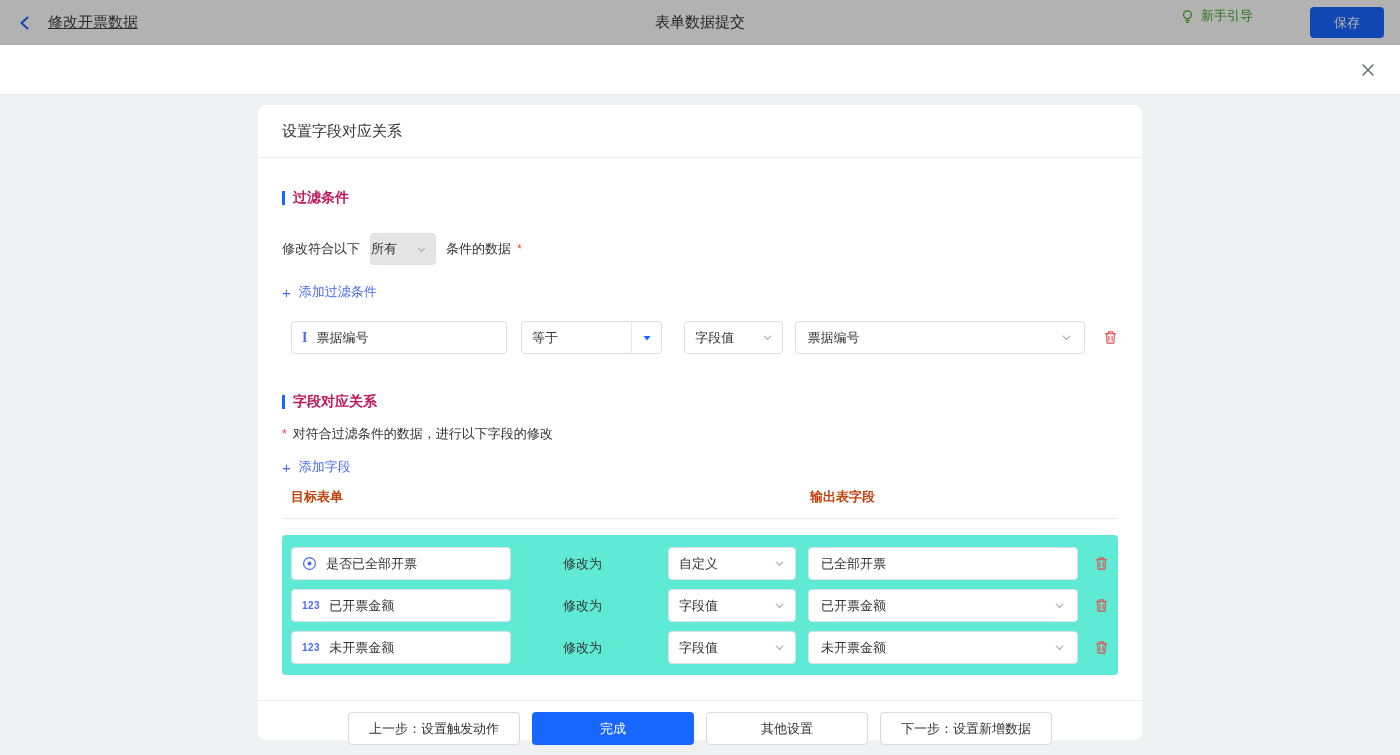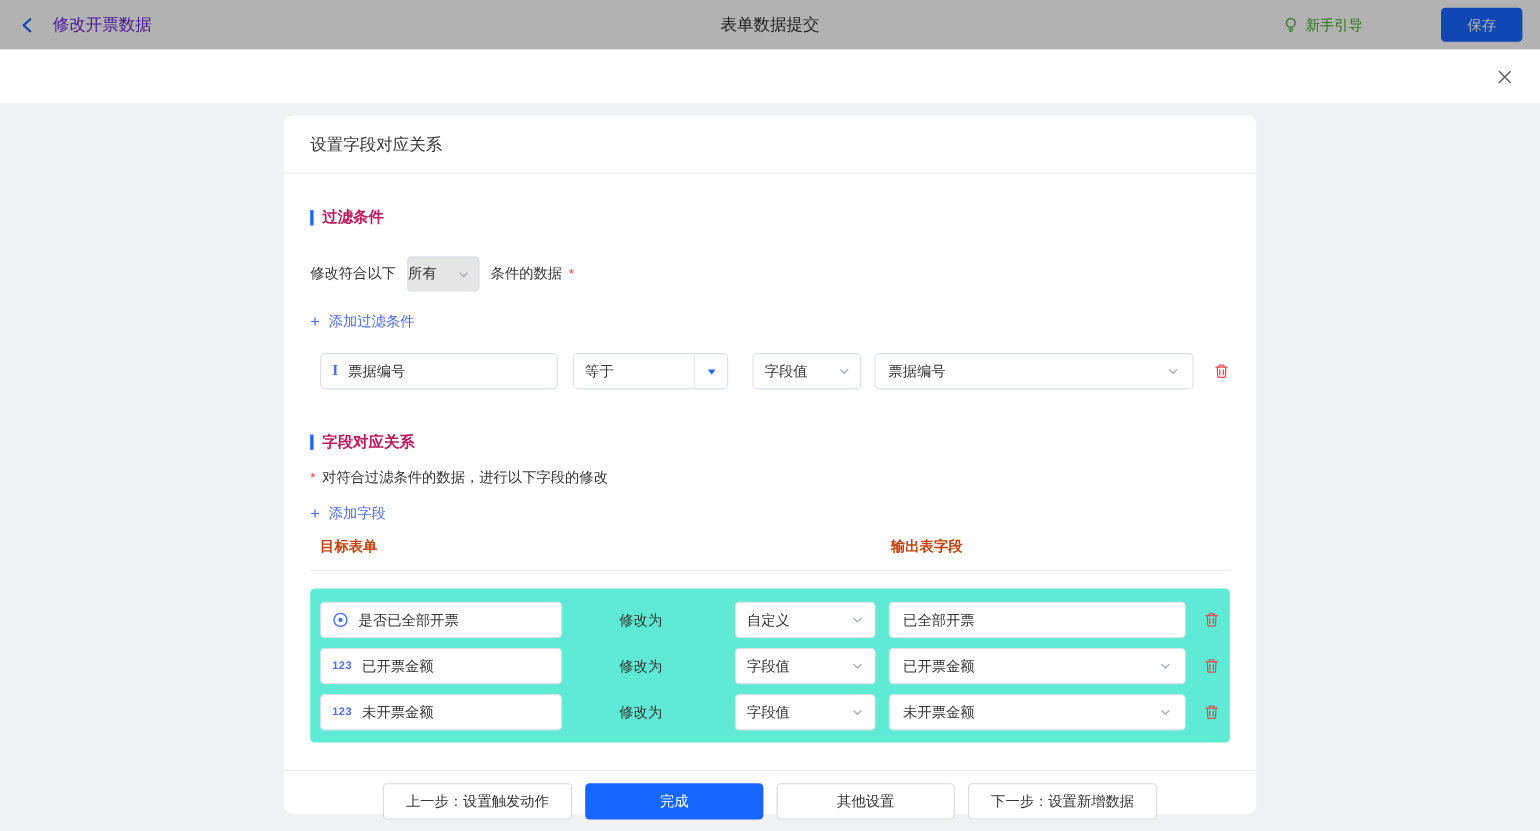--- a/index.html
+++ b/index.html
@@ -2,23 +2,23 @@
 <html><head>
 <meta charset="utf-8">
 <style>
   * { margin:0; padding:0; box-sizing:border-box; }
   html,body { width:1400px; height:755px; overflow:hidden; font-family:"Liberation Sans",sans-serif; background:#eff1f2; }
 
   
   .topbar { position:relative; height:45px; background:#ffffff; display:flex; align-items:center; padding:0 16px; }
   .topbar::after { content:""; position:absolute; inset:0; background:rgba(0,0,0,0.30); pointer-events:none; }
   .back-group { display:flex; align-items:center; gap:14px; position:relative; }
-  .back-label { font-size:15px; color:#6d28d9; }
+  .back-label { font-size:15px; color:#404040;text-decoration:underline; }
   .topbar-center { position:absolute; left:0; right:0; text-align:center; font-size:15px; color:#333; }
-  .topbar-right { margin-left:auto; display:flex; align-items:center; gap:30px; position:relative; }
+  .topbar-right { margin-left:auto; display:flex; align-items:flex-start; gap:16px; position:relative; }
   .guide { display:flex; align-items:center; gap:6px; color:#3fae29; font-size:13px; cursor:pointer; }
   .save-btn { background:#1766ff; color:#fff; font-size:13px; border:none; border-radius:4px; height:31px; padding:0 24px; cursor:pointer;margin-left:41px; }
 
   
   .modal-header { height:50px; background:#fff; border-bottom:1px solid #e9ecef; display:flex; align-items:center; justify-content:center; position:relative; }
   .modal-title { font-size:17px; font-weight:700; color:#262626; }
   .close-btn { position:absolute; right:24px; top:50%; transform:translateY(-50%); cursor:pointer; display:flex; }
   .modal-body { height:660px; background:#eff1f2; }
 
   .card { width:884px; height:635px; margin:10px auto 0; background:#fff; border-radius:8px; }

